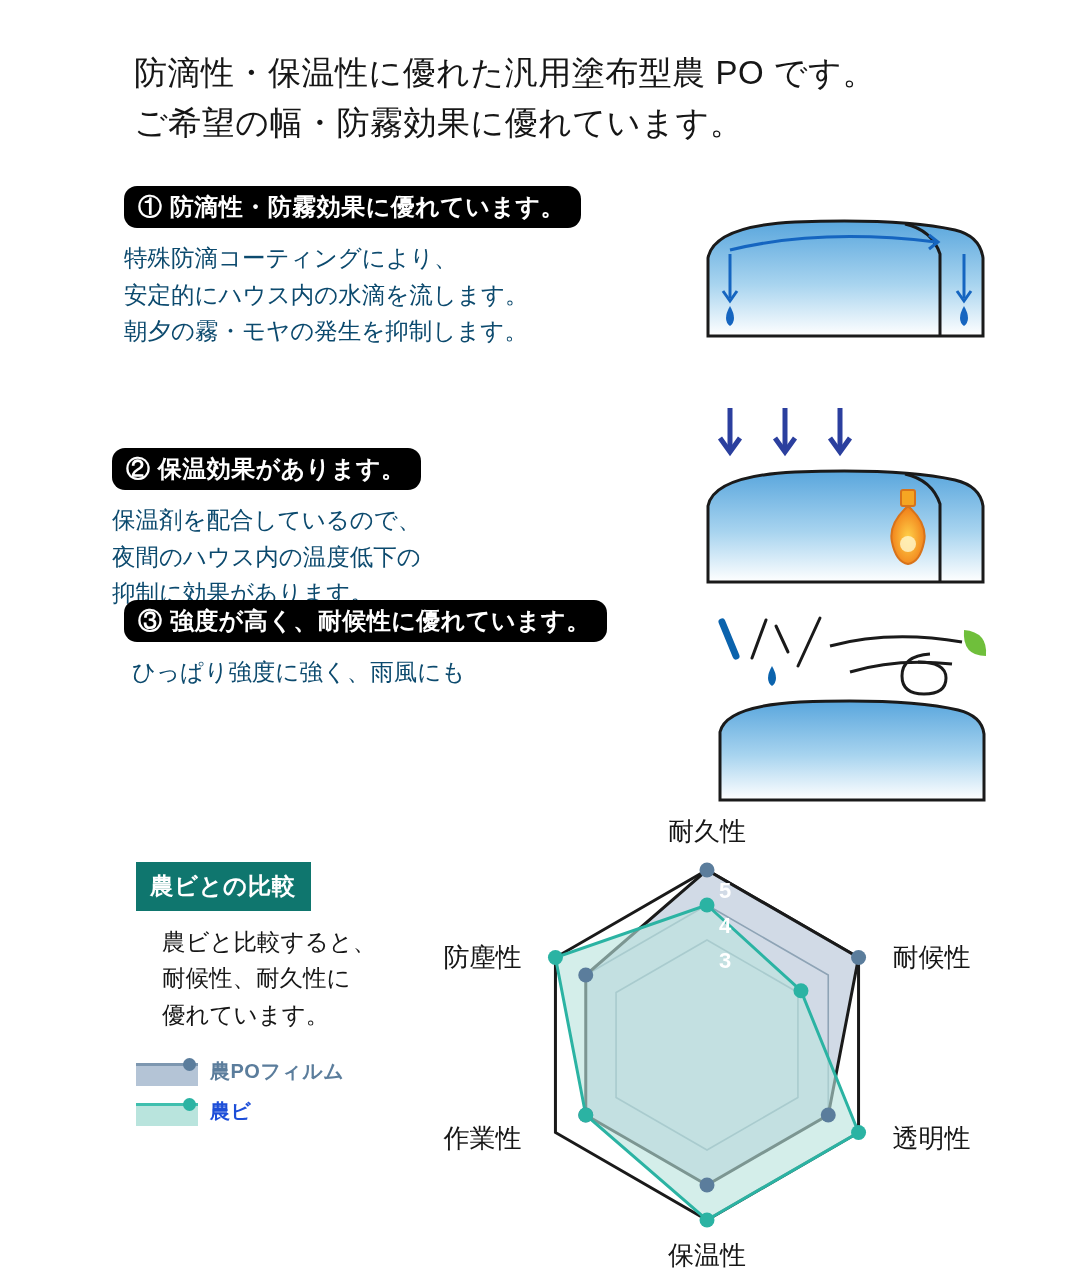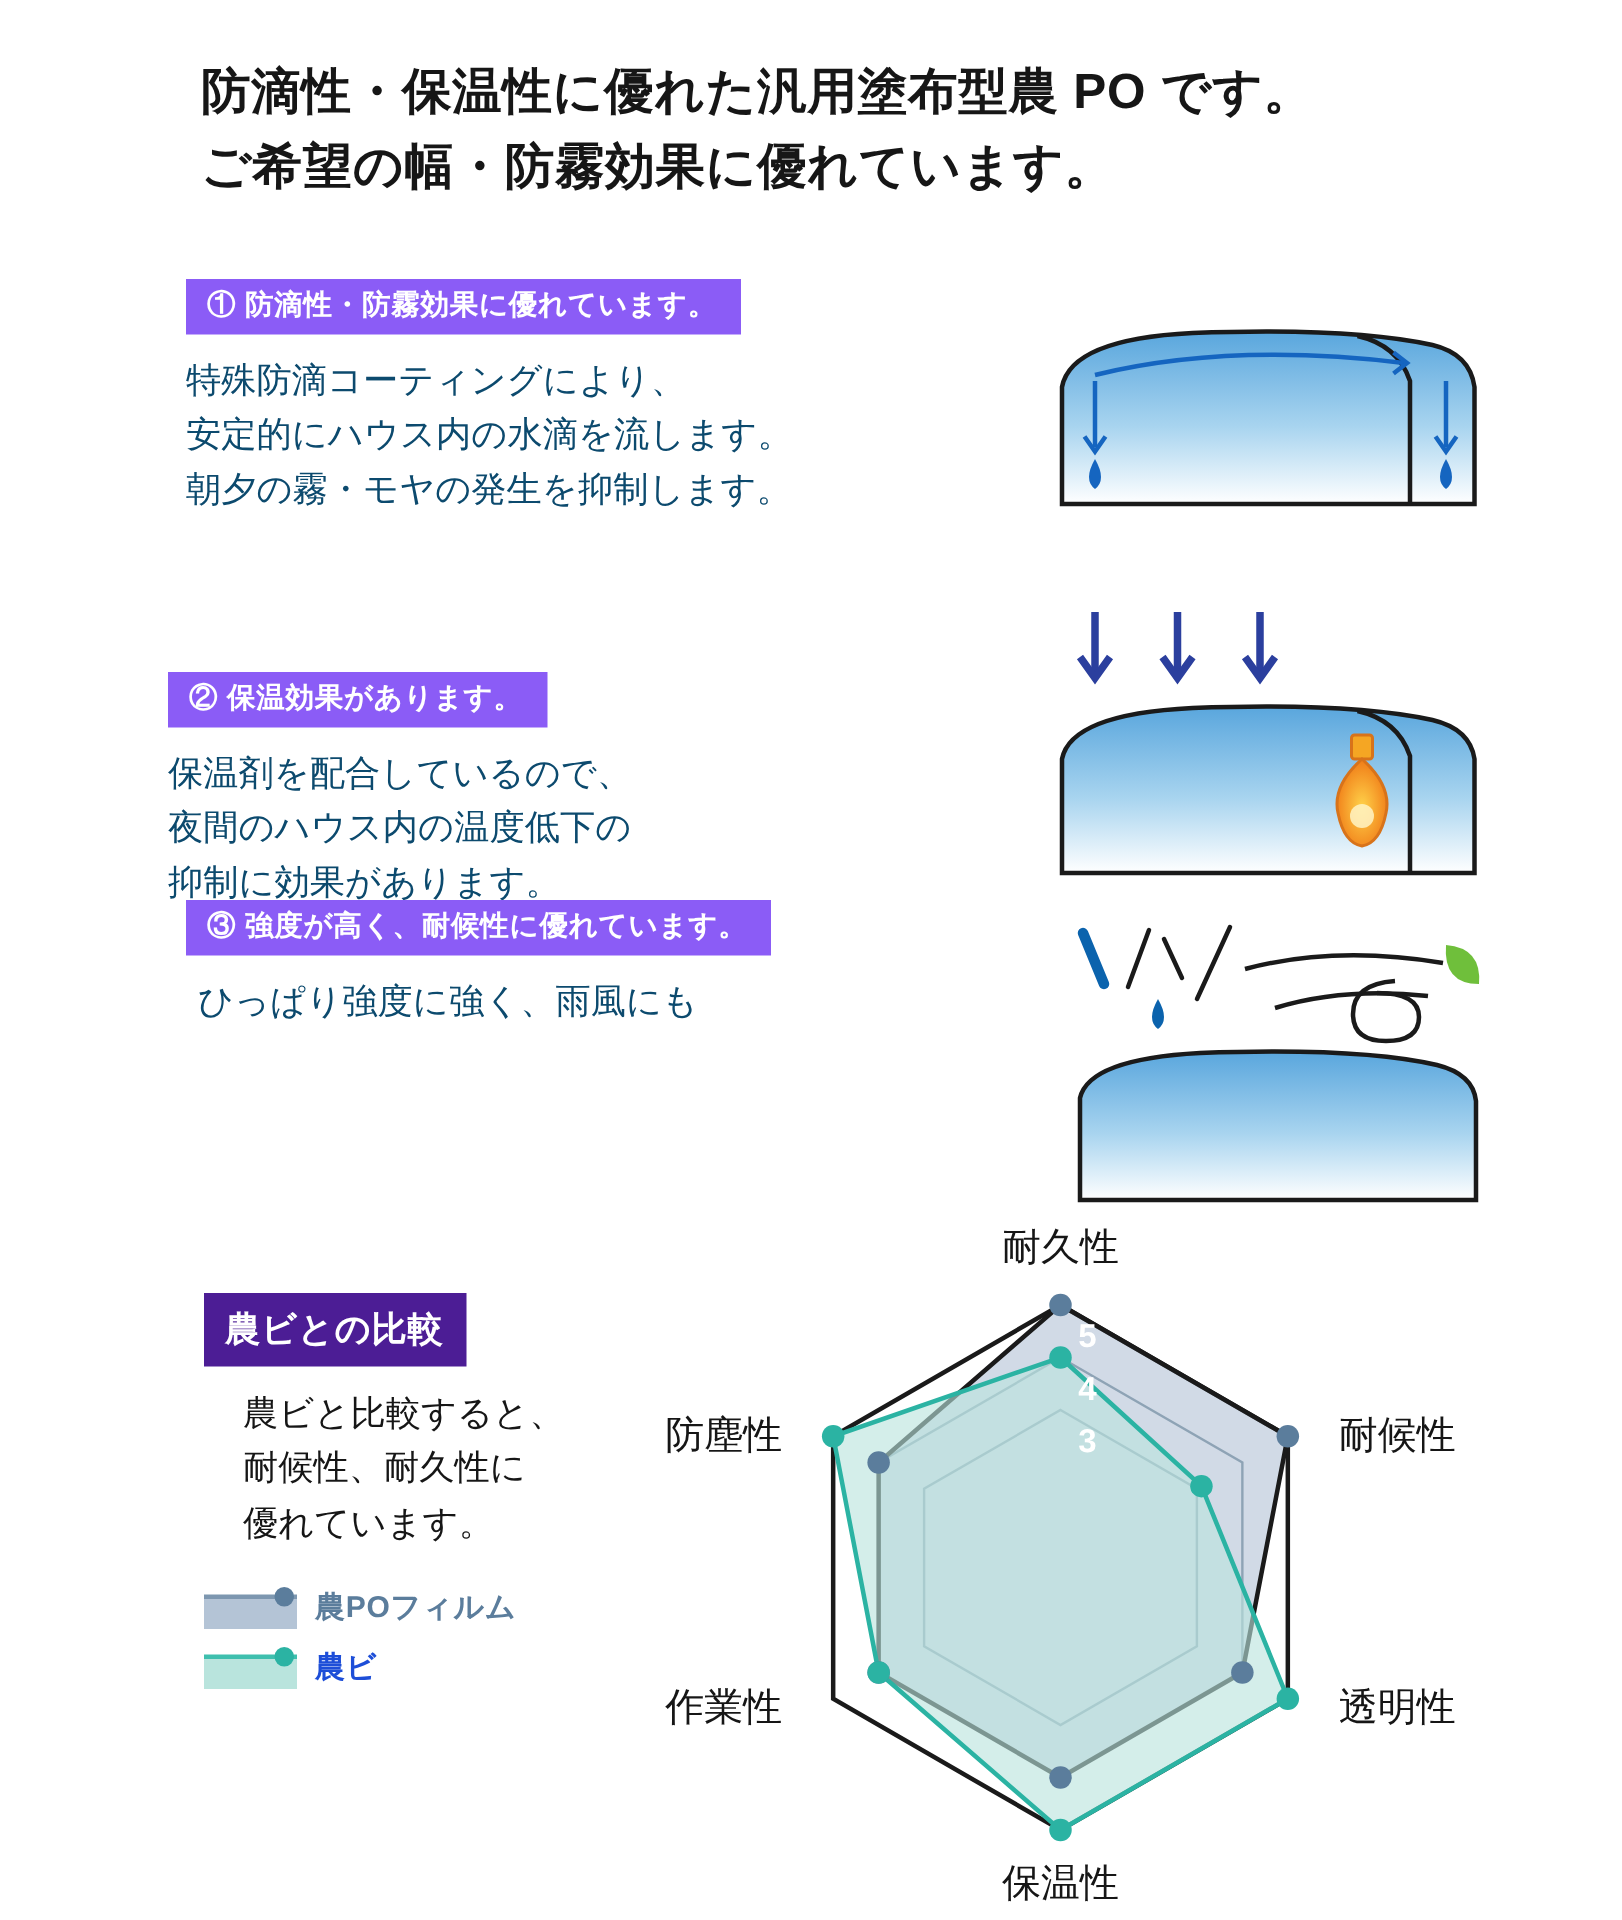--- a/index.html
+++ b/index.html
@@ -13,42 +13,43 @@
     position: relative;
     font-family: "Liberation Sans", sans-serif;
     color: #1a1a1a;
     overflow: hidden;
   }
 
   
   .headline {
     position: absolute;
     left: 134px;
-    top: 36px;
+    top: 48px;
     width: 900px;
     font-size: 33px;
     line-height: 1.52;
     letter-spacing: 0.5px;
     color: #161616;
-    font-weight: 700;
+    font-weight: 400;
   }
   .headline div { white-space: nowrap; }
 
   
   .feature { position: absolute; }
   .feature-head {
     display: inline-block;
-    background: #8b5cf6;
+    background: #000000;
     color: #ffffff;
-    font-size: 19px;
+    font-size: 24px;
     font-weight: bold;
     letter-spacing: 0.5px;
     padding: 8px 16px 9px 14px;
     line-height: 1.05;
     white-space: nowrap;
+    border-radius: 13px;
   }
   .feature-body {
     margin-top: 12px;
     font-size: 23.5px;
     line-height: 1.55;
     color: #0c4a6e;
     white-space: nowrap;
   }
   .feature-body.indent { padding-left: 8px; }
 
@@ -59,21 +60,21 @@
   
   .illus { position: absolute; }
   #illus-1 { left: 700px; top: 206px; }
   #illus-2 { left: 700px; top: 400px; }
   #illus-3 { left: 700px; top: 612px; }
 
   
   #compare-block { position: absolute; left: 136px; top: 862px; width: 300px; }
   .compare-head {
     display: inline-block;
-    background: #4c1d95;
+    background: #0f766e;
     color: #fff;
     font-size: 23.5px;
     font-weight: bold;
     padding: 8px 15px 9px 14px;
     letter-spacing: 0.5px;
     white-space: nowrap;
   }
   .compare-body {
     margin-top: 13px;
     font-size: 23.5px;

